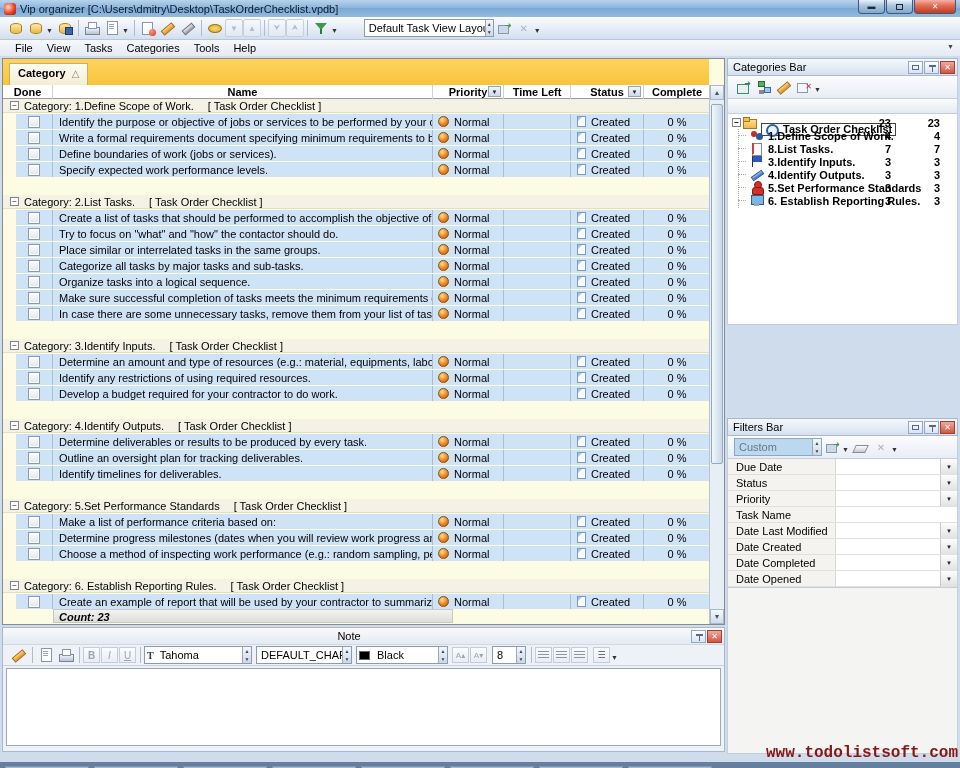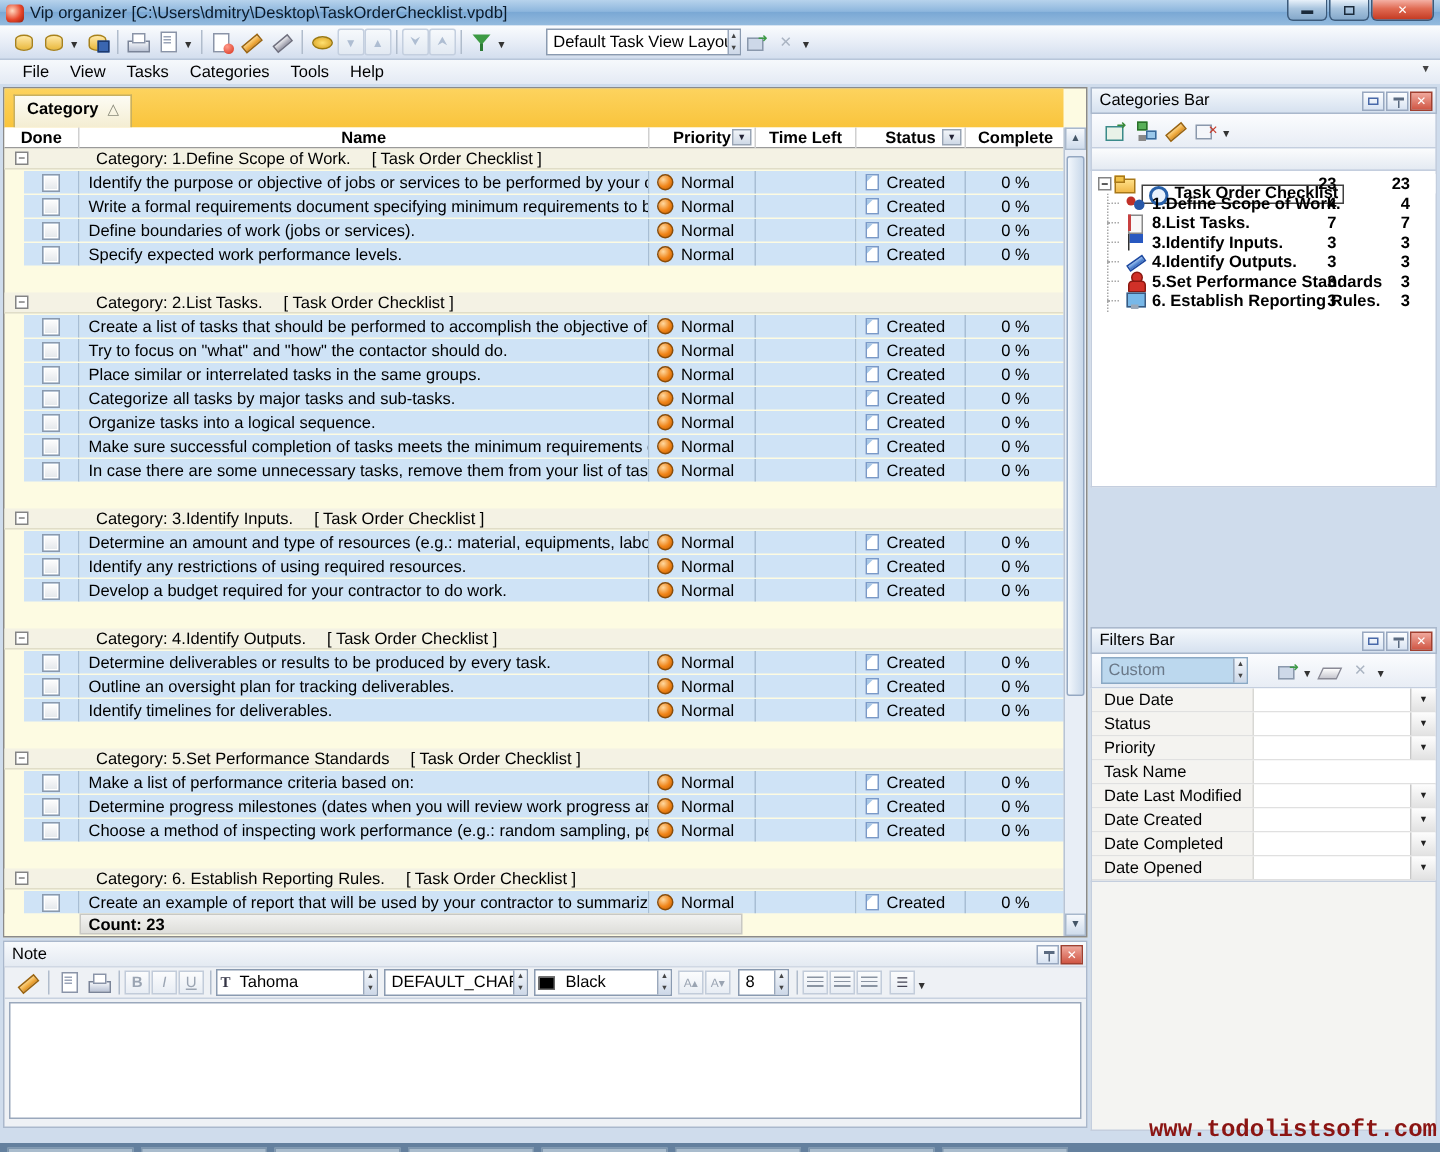--- a/index.html
+++ b/index.html
@@ -75,37 +75,37 @@
   #band-tab .tri { color:#8a8a7a; font-weight:normal; font-size:10px; margin-left:6px; }
   #grid-head { position:absolute; left:0; top:26px; right:15px; height:14px; background:#fff; border-bottom:1px solid #9a9a9a;
     display:grid; grid-template-columns:50px 380px 71px 67px 73px 67px; }
   .hcell { font-weight:bold; text-align:center; border-right:1px solid #d0d0d0; position:relative; line-height:14px; font-size:11px; }
   .hfilter { position:absolute; right:2px; top:1px; width:13px; height:11px; border:1px solid #98a4b4;
     background:linear-gradient(#f2f5f9,#cfd9e6); font-size:6px; color:#223; text-align:center; line-height:10px; }
   #grid-body { position:absolute; left:0; top:40px; right:15px; }
   .group-header { height:14px; background:#f4f2e4; border-bottom:1px solid #e0ddc8; display:flex; align-items:center; padding-left:7px; }
   .collapse-box { width:9px; height:9px; border:1px solid #848484; background:#fff; font-size:8px; line-height:7px;
     text-align:center; margin-right:5px; flex:none; color:#222; }
-  .group-label { white-space:nowrap;margin-left:40px; }
+  .group-label { white-space:nowrap; }
   .group-suffix { margin-left:14px; white-space:nowrap; }
   .task-row { height:16px; display:grid; grid-template-columns:13px 37px 380px 71px 67px 73px 67px; padding-top:1px; }
   .task-row .cell { background:#cfe3f6; border-right:1px solid #a8bed4; height:15px; display:flex; align-items:center; overflow:hidden; }
   .done-cell { justify-content:center; }
   .checkbox { width:12px; height:12px; border:1px solid #8a9aae; background:linear-gradient(#fefefe,#e2e6ea); box-shadow:inset 0 0 0 1px #fff; }
   .name-cell { padding-left:6px; white-space:nowrap; }
   .pri-cell { padding-left:5px; }
   .pri-ball { width:11px; height:11px; border-radius:50%; margin-right:5px; flex:none;
     background:radial-gradient(circle at 35% 30%, #ffd9a0, #f08418 55%, #b85c08); border:1px solid #8a4c08; }
   .doc-ico { width:9px; height:11px; background:#fff; border:1px solid #7a9ac8; margin:0 5px 0 6px; flex:none; position:relative; }
   .doc-ico::before { content:''; position:absolute; left:0; top:0; width:0; height:0; border-top:4px solid #a8c8e8; border-right:4px solid transparent; }
   .comp-cell { justify-content:center; }
   .group-gap { height:18px; }
   #count-row { position:absolute; left:0; right:15px; top:550px; height:15px; background:#fdfbe2; }
-  #count-box { position:absolute; left:50px; width:442px; height:14px; background:linear-gradient(#f2f2f0,#dededa);
-    border:1px solid #c8c8c4; font-weight:bold; padding:1px 0 0 5px; }
+  #count-box { position:absolute; left:50px; width:400px; height:14px; background:linear-gradient(#f2f2f0,#dededa);
+    border:1px solid #c8c8c4; font-weight:bold; padding:1px 0 0 5px;font-style:italic; }
   #vscroll { position:absolute; right:0; top:26px; bottom:0; width:15px; background:#e8eef6; border-left:1px solid #b8c4d4;
     display:flex; flex-direction:column; }
   .sbtn { height:15px; background:linear-gradient(#f6f9fc,#cfdcec); border:1px solid #a8b8cc; font-size:7px; color:#456;
     display:flex; align-items:center; justify-content:center; flex:none; }
   #vthumb { margin:4px 1px; height:360px; background:linear-gradient(90deg,#f2f7fc,#c8d8ea); border:1px solid #94a8c2; border-radius:2px; }
   .sfill { flex:1; }
 
   
   #right-panel { position:absolute; left:727px; top:58px; width:231px; height:694px; }
   .phead { height:18px; background:linear-gradient(#f4f8fc,#d6e1ef); border:1px solid #aab8cc;
@@ -150,36 +150,36 @@
   .notebook-icon::after { content:''; position:absolute; left:2px; top:1px; width:2px; height:11px; background:#c84040; }
   .flag-icon::before { content:''; position:absolute; left:3px; top:1px; width:9px; height:6px; background:#2858c0; }
   .flag-icon::after { content:''; position:absolute; left:2px; top:1px; width:1px; height:11px; background:#303030; }
   .pen-icon::before { content:''; position:absolute; left:1px; top:5px; width:11px; height:3px; background:linear-gradient(#9ac0f0,#3068c0); border:1px solid #1c48a0; transform:rotate(-35deg); }
   .person-icon::before { content:''; position:absolute; left:4px; top:0; width:6px; height:6px; border-radius:50%; background:#d03028; border:1px solid #8a1810; }
   .person-icon::after { content:''; position:absolute; left:2px; top:6px; width:10px; height:6px; border-radius:3px 3px 1px 1px; background:#d03028; border:1px solid #8a1810; }
   .monitor-icon::before { content:''; position:absolute; left:1px; top:1px; width:11px; height:8px; background:#78b8e8; border:1px solid #3a5a80; }
   .monitor-icon::after { content:''; position:absolute; left:4px; top:9px; width:5px; height:3px; background:#9aa8b8; }
 
   #filters-sec { margin-top:93px; }
-  #custom-combo { width:98px; margin-right:16px; background:#bcd8ee; border-color:#8aa8c4; }
+  #custom-combo { width:88px; margin-right:0; background:#bcd8ee; border-color:#8aa8c4; }
   #custom-combo .cval { color:#6a7888; flex:1; }
   .ico-eraser::before { content:''; position:absolute; left:1px; top:6px; width:11px; height:6px; background:linear-gradient(#fdfdfd,#c8c8d0);
     border:1px solid #8a8a96; transform:skewX(-25deg); }
   #filter-rows { background:#fff; border:1px solid #c4cede; border-top:none; }
   .filter-row { height:16px; display:flex; border-bottom:1px solid #e0e0e0; }
   .filter-row .flabel { width:108px; background:#f4f3f0; border-right:1px solid #d8d8d4; padding:2px 0 0 8px;
     white-space:nowrap; overflow:hidden; }
   .filter-row .fval { flex:1; background:#fff; }
   .filter-row .fbtn { width:17px; border-left:1px solid #c8c8c8; background:linear-gradient(#fdfdfd,#e2e2e2);
     font-size:6px; color:#222; display:flex; align-items:center; justify-content:center; }
   #filters-filler { background:#f4f4f2; border:1px solid #c4cede; border-top:none; height:166px; }
 
   
   #note-panel { position:absolute; left:2px; top:627px; width:723px; height:125px; background:#eef1f5; border:1px solid #aab8cc; }
-  #note-head { height:16px; display:flex; align-items:center; padding:0 2px 0 5px; background:linear-gradient(#f8fafc,#e4eaf2); }
+  #note-head { height:16px; display:flex; align-items:center; padding:0 2px 0 5px; background:linear-gradient(#f8fafc,#e4eaf2);text-align:center; }
   #note-head .ptitle { flex:1; }
   #note-tool { height:22px; display:flex; align-items:center; padding-left:6px; border-top:1px solid #d0d8e4; border-bottom:1px solid #c8d2e0; }
   .fmt-btn { width:17px; height:16px; border:1px solid #c2ccda; background:linear-gradient(#fbfcfd,#e8edf4); color:#9aa4b2;
     display:flex; align-items:center; justify-content:center; margin-right:1px; font-size:10px; }
   .fmt-btn.b { font-weight:bold; }
   .fmt-btn.i { font-style:italic; }
   .fmt-btn.u { text-decoration:underline; }
   .swatch { width:11px; height:9px; background:#000; border:1px solid #666; margin:0 3px 0 2px; flex:none; }
   .t-glyph { font-weight:bold; font-size:10px; color:#334; margin:0 2px; font-family:"Liberation Serif",serif; }
   .fmt-lines { width:11px; height:9px; background:repeating-linear-gradient(#8a94a2 0 1px, transparent 1px 3px); }

